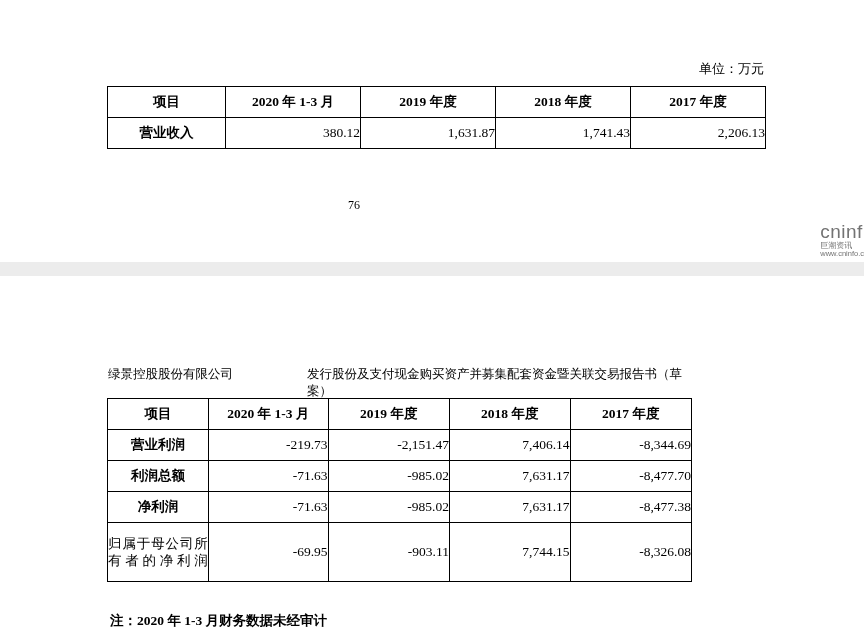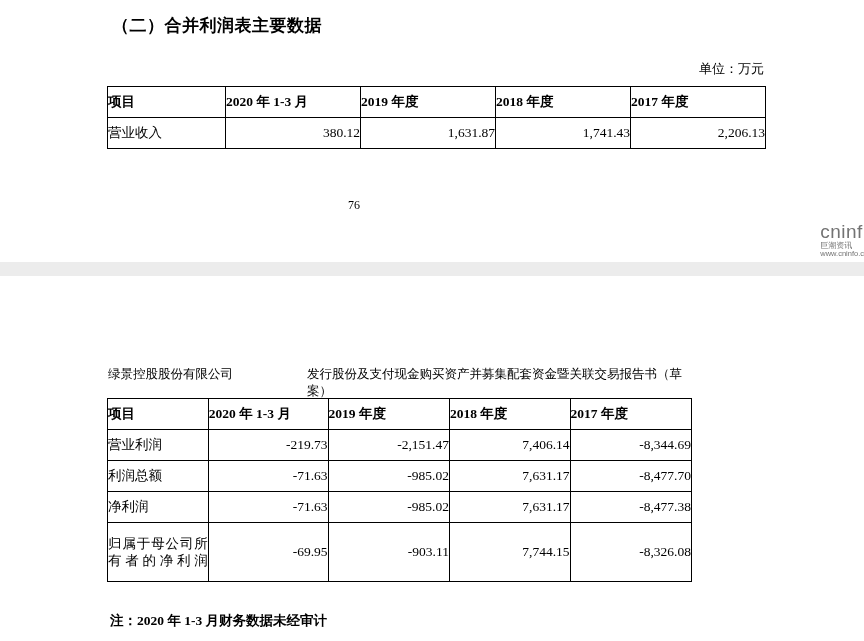--- a/index.html
+++ b/index.html
@@ -50,29 +50,29 @@
     font-size: 13.5px;
   }
   table.fin td, table.fin th {
     border: 1px solid #000;
     padding: 0;
     height: 30px;
     vertical-align: middle;
   }
   table.fin th {
     font-weight: bold;
-    text-align: left;
+    text-align: center;
     background: #fff;
   }
   .col-item { width: 118px; }
   .col-val  { width: 135px; }
   td.label {
-    text-align: left;
+    text-align: center;
     padding-left: 8px;
-    font-weight: normal;
+    font-weight: bold;
   }
   td.num {
     text-align: right;
     padding-right: 10px;
   }
   .table1 {
     position: absolute;
     left: 107px;
     top: 86px;
   }
@@ -152,21 +152,20 @@
     font-weight: bold;
   }
 </style>
 </head>
 <body>
 
 <div class="page">
 
   <div class="page-top">
 
-    <div class="heading">（二）合并利润表主要数据</div>
 
     <div class="unit-line">单位：万元</div>
 
     <table class="fin table1">
       <colgroup>
         <col class="col-item">
           <col class="col-val">
           <col class="col-val">
           <col class="col-val">
           <col class="col-val">

